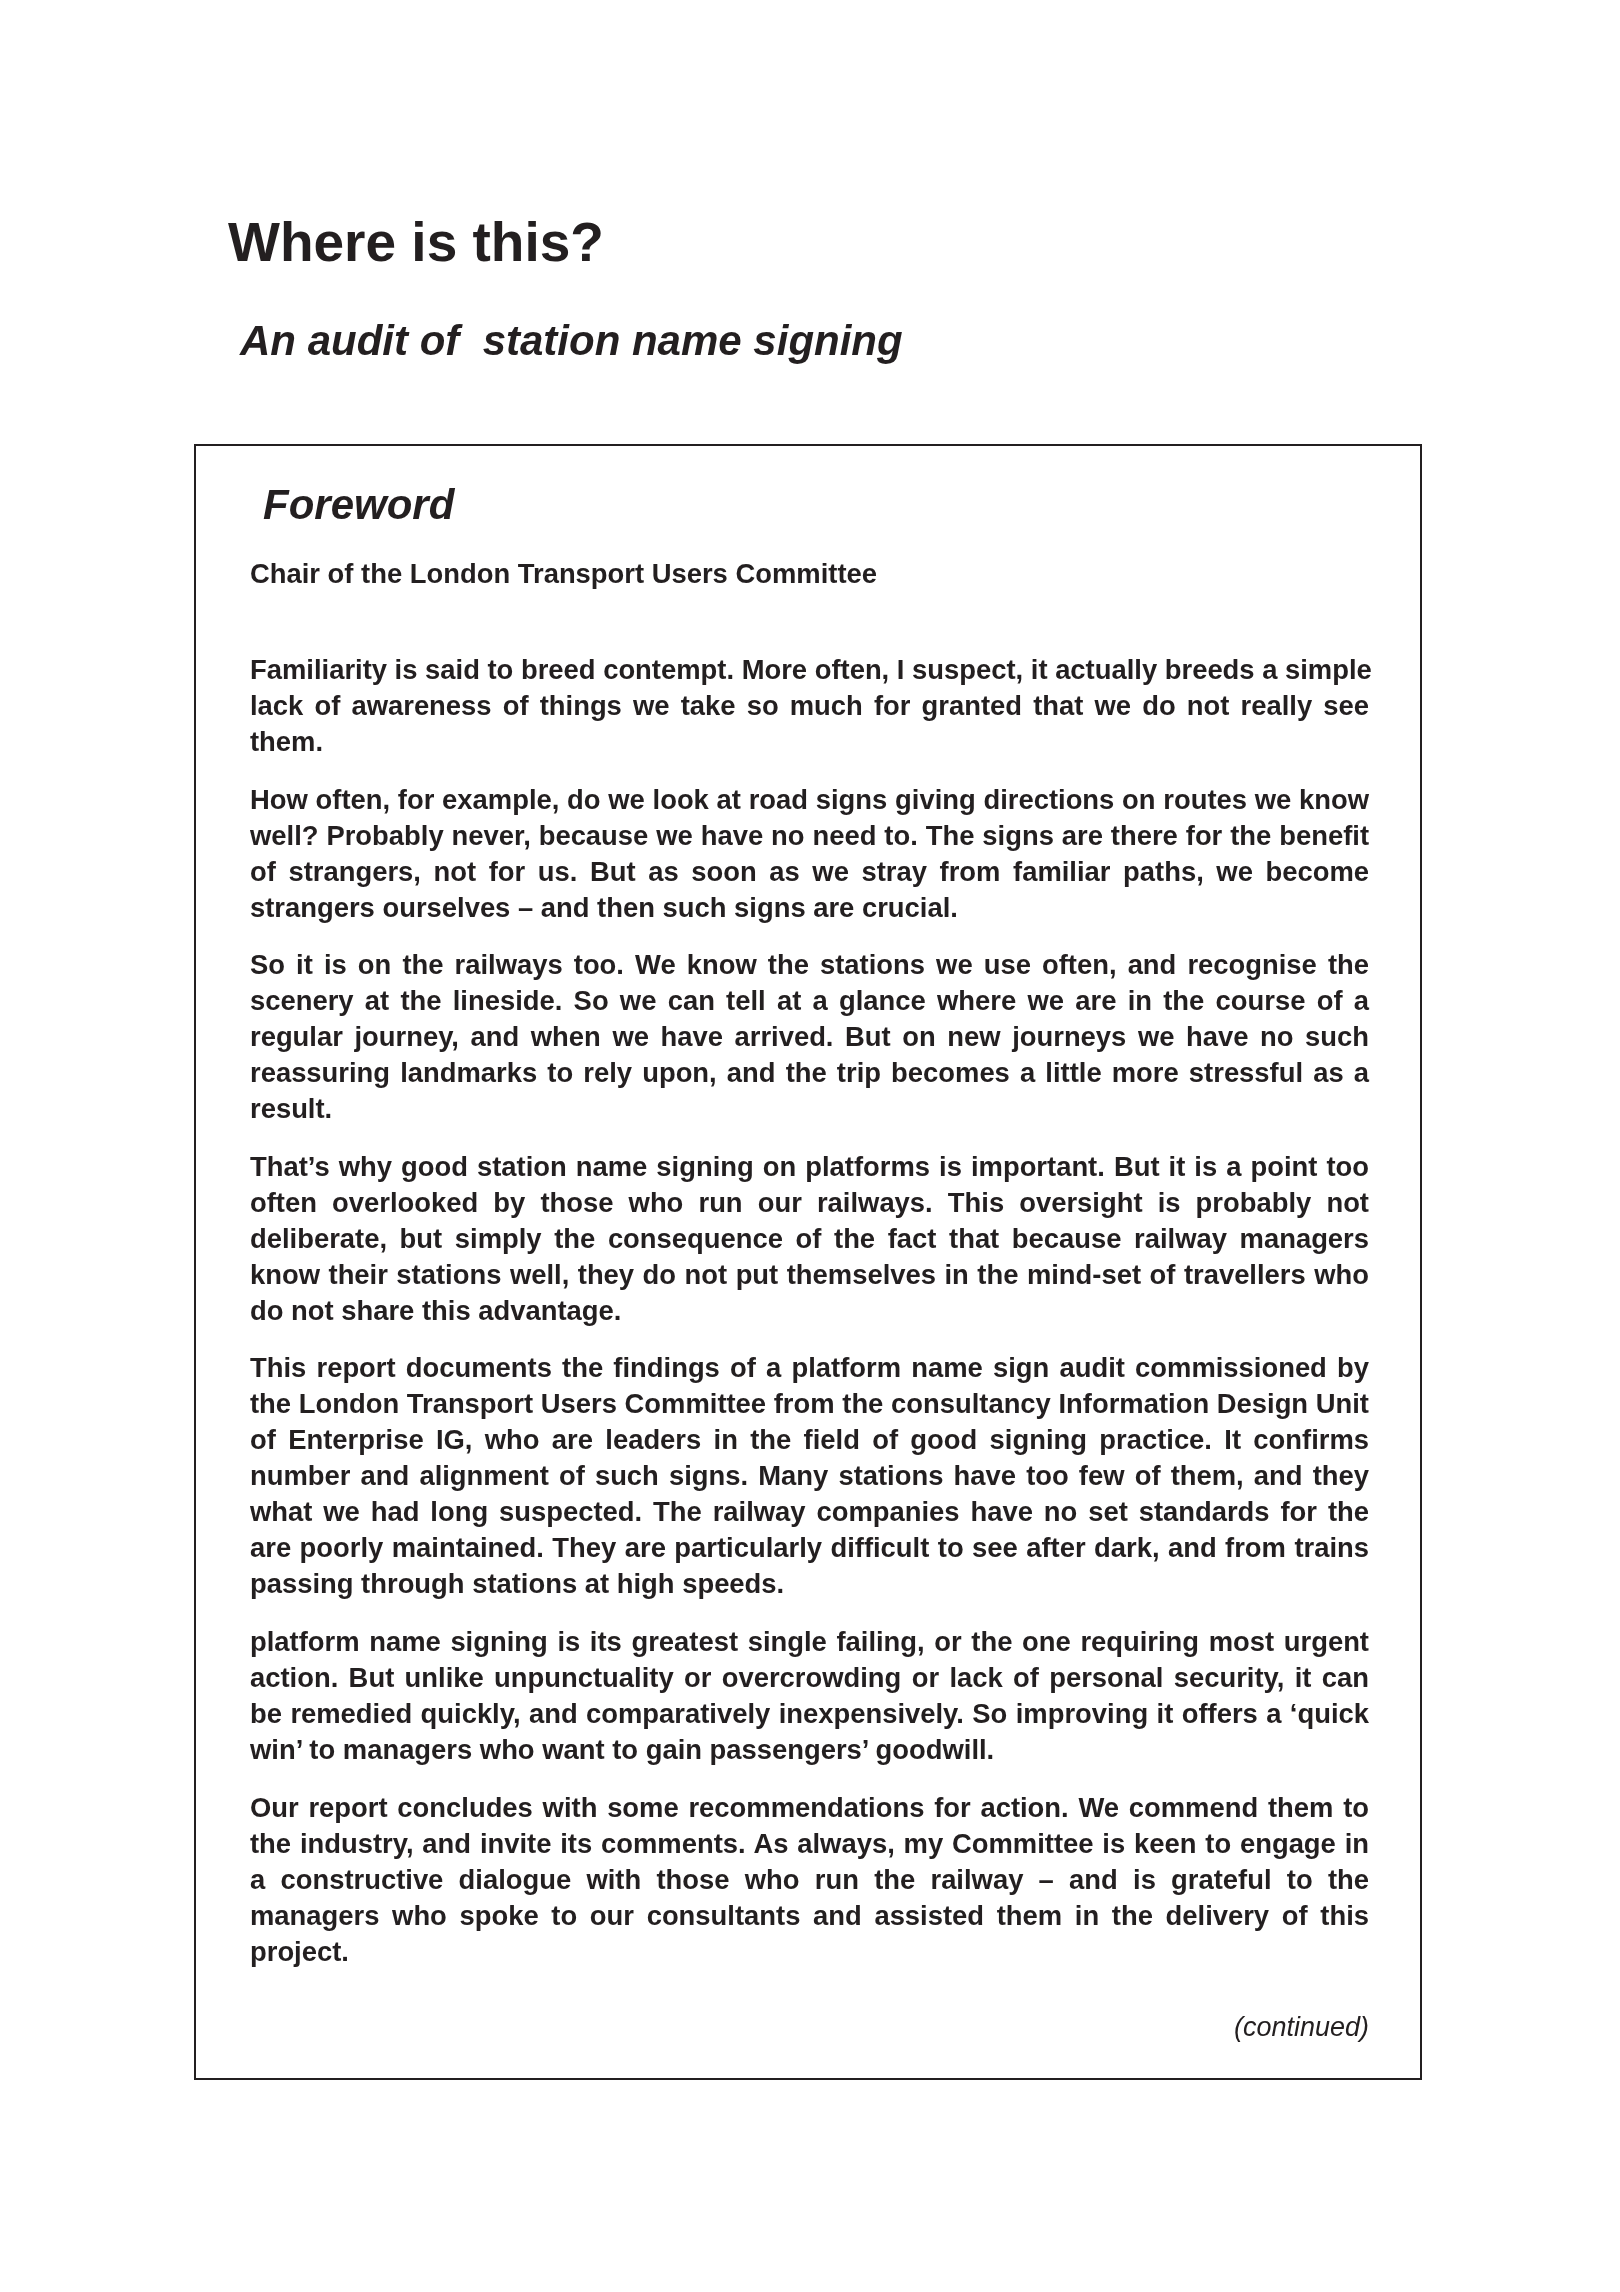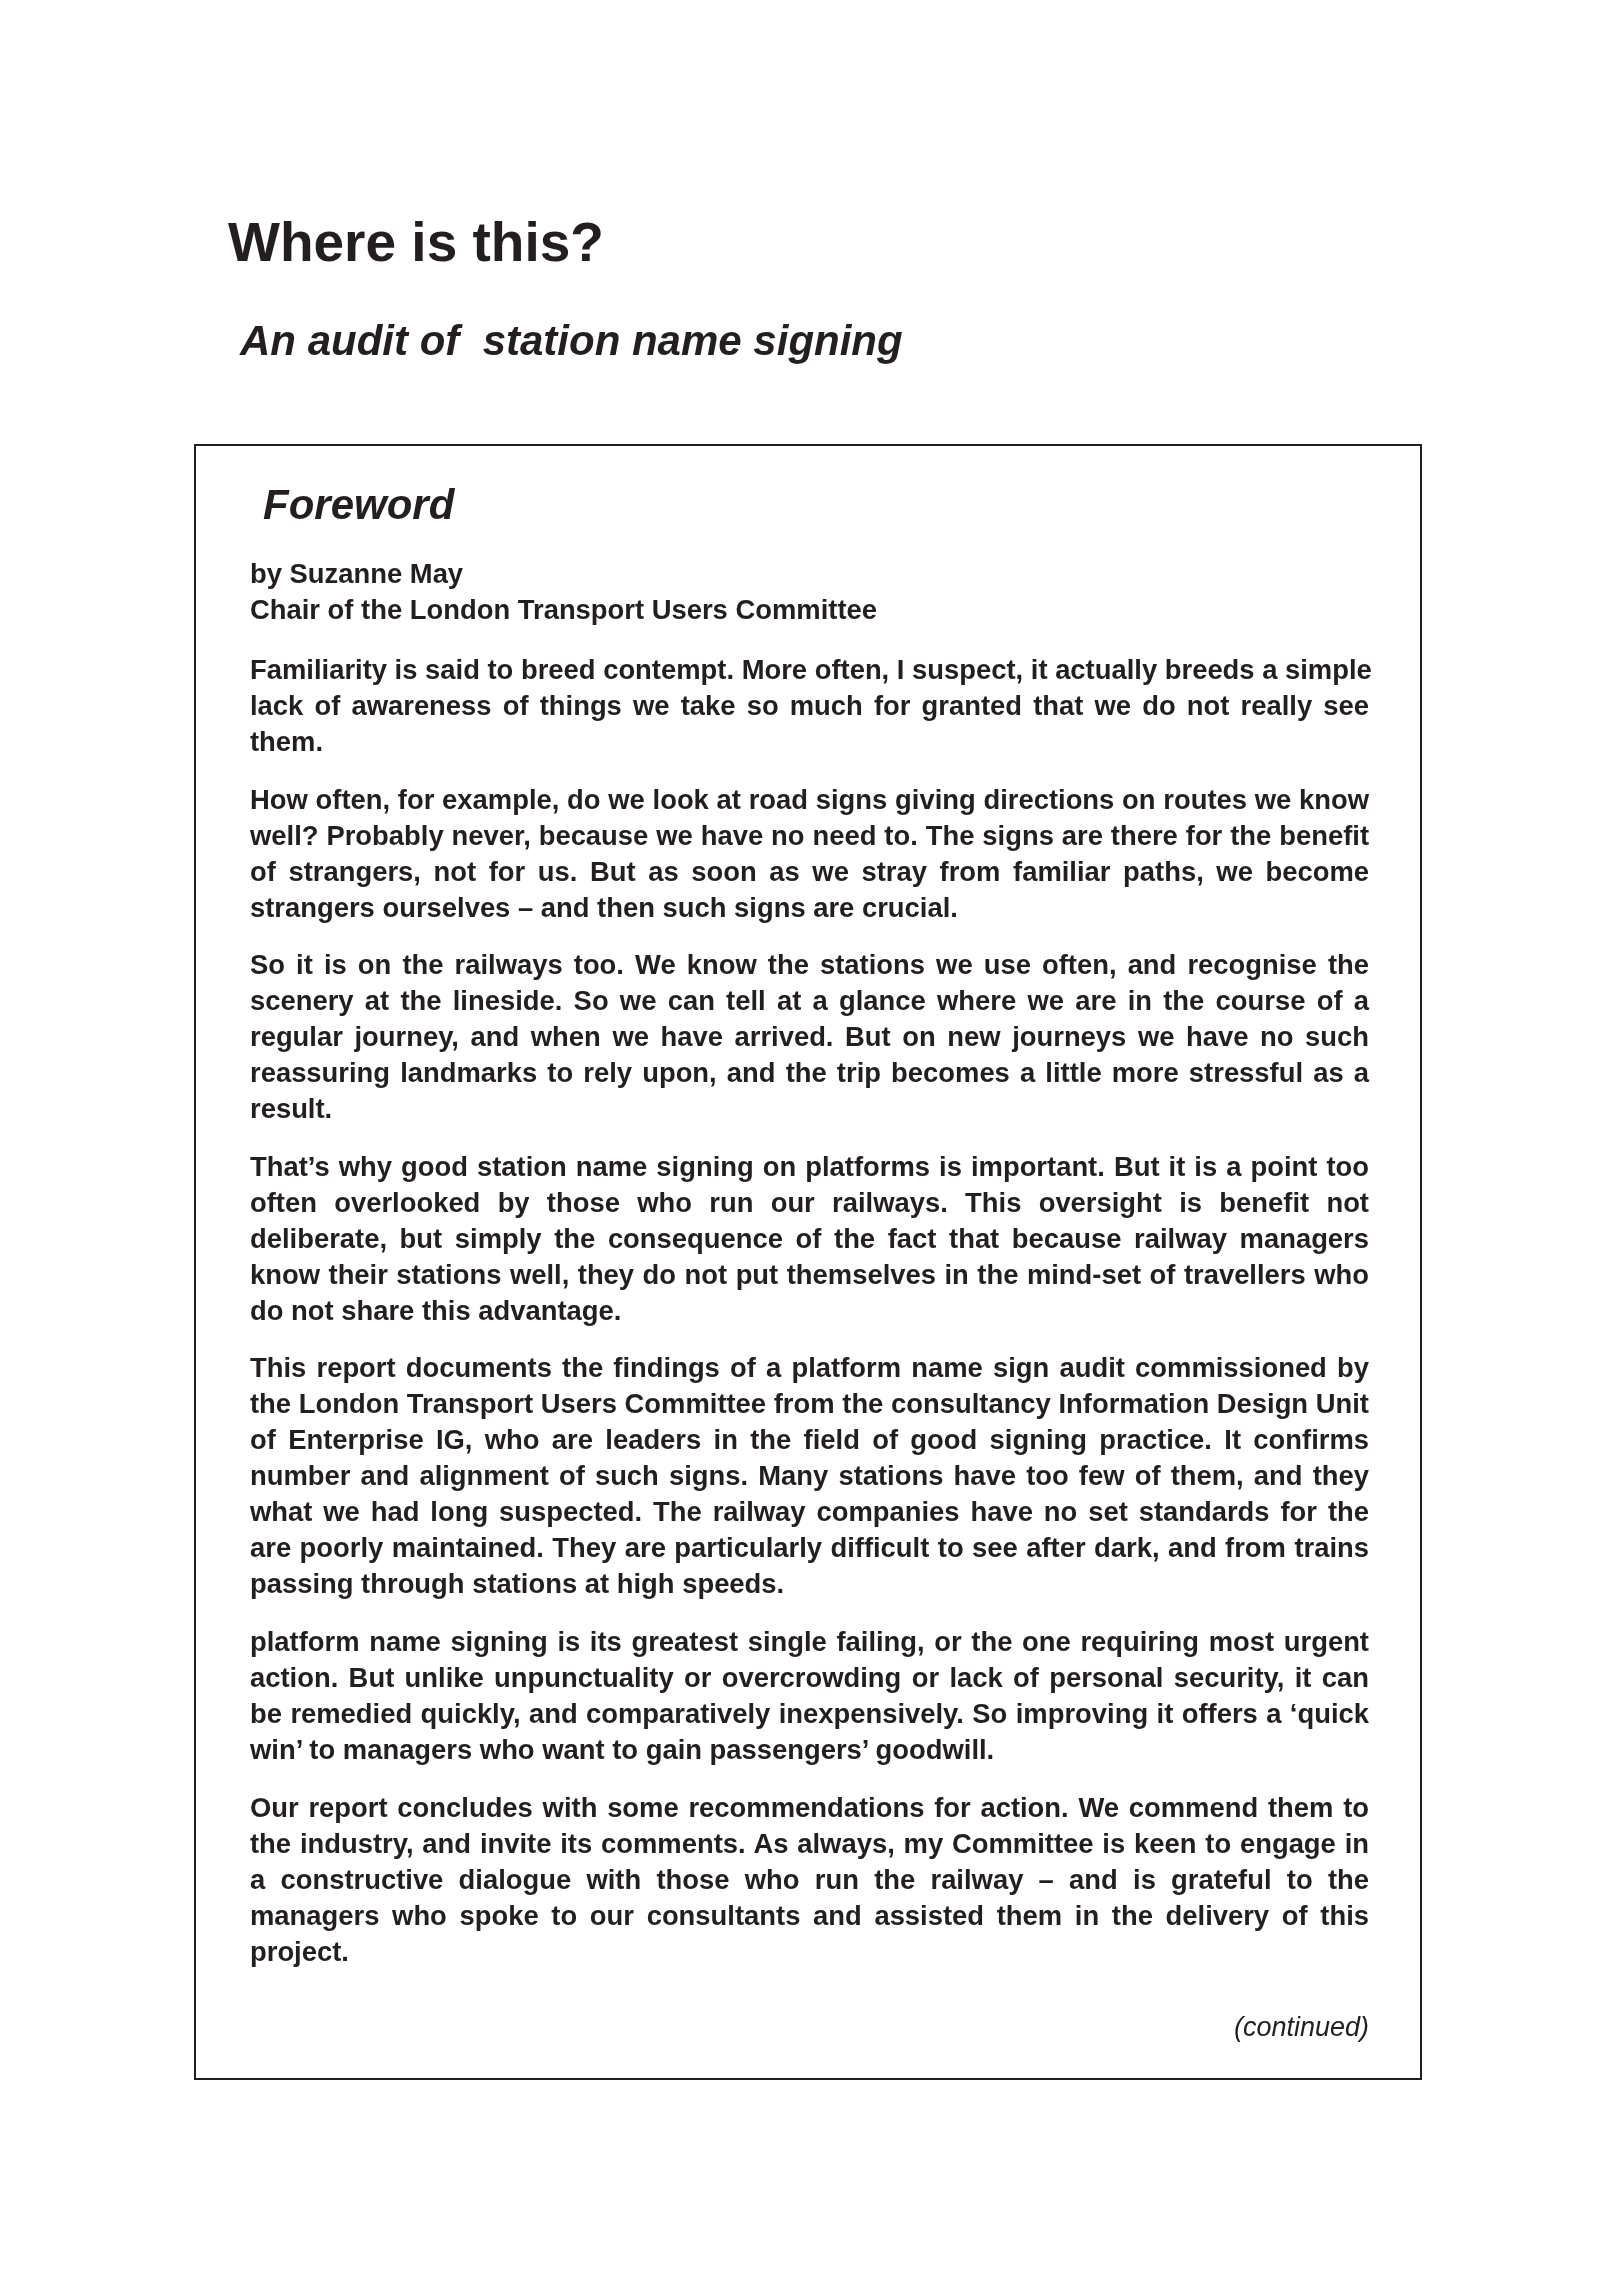--- a/index.html
+++ b/index.html
@@ -28,21 +28,20 @@
 <body>
 
 <h1 class="title">Where is this?</h1>
 <h2 class="subtitle">An audit of  station name signing</h2>
 
 <div class="box"></div>
 
 <h3 class="foreword">Foreword</h3>
 
 <div class="byline">
-  <div>by Suzanne May</div>
   <div>Chair of the London Transport Users Committee</div>
 </div>
 
 <div class="body" id="foreword-body">
     <div class="para">
       <div class="line">Familiarity is said to breed contempt. More often, I suspect, it actually breeds a simple</div>
       <div class="line">lack of awareness of things we take so much for granted that we do not really see</div>
       <div class="line last">them.</div>
     </div>
     <div class="para">
@@ -53,21 +52,21 @@
     </div>
     <div class="para">
       <div class="line">So it is on the railways too. We know the stations we use often, and recognise the</div>
       <div class="line">scenery at the lineside. So we can tell at a glance where we are in the course of a</div>
       <div class="line">regular journey, and when we have arrived. But on new journeys we have no such</div>
       <div class="line">reassuring landmarks to rely upon, and the trip becomes a little more stressful as a</div>
       <div class="line last">result.</div>
     </div>
     <div class="para">
       <div class="line">That’s why good station name signing on platforms is important. But it is a point too</div>
-      <div class="line">often overlooked by those who run our railways. This oversight is benefit not</div>
+      <div class="line">often overlooked by those who run our railways. This oversight is probably not</div>
       <div class="line">deliberate, but simply the consequence of the fact that because railway managers</div>
       <div class="line">know their stations well, they do not put themselves in the mind-set of travellers who</div>
       <div class="line last">do not share this advantage.</div>
     </div>
     <div class="para">
       <div class="line">This report documents the findings of a platform name sign audit commissioned by</div>
       <div class="line">the London Transport Users Committee from the consultancy Information Design Unit</div>
       <div class="line">of Enterprise IG, who are leaders in the field of good signing practice. It confirms</div>
       <div class="line">number and alignment of such signs. Many stations have too few of them, and they</div>
       <div class="line">what we had long suspected. The railway companies have no set standards for the</div>

